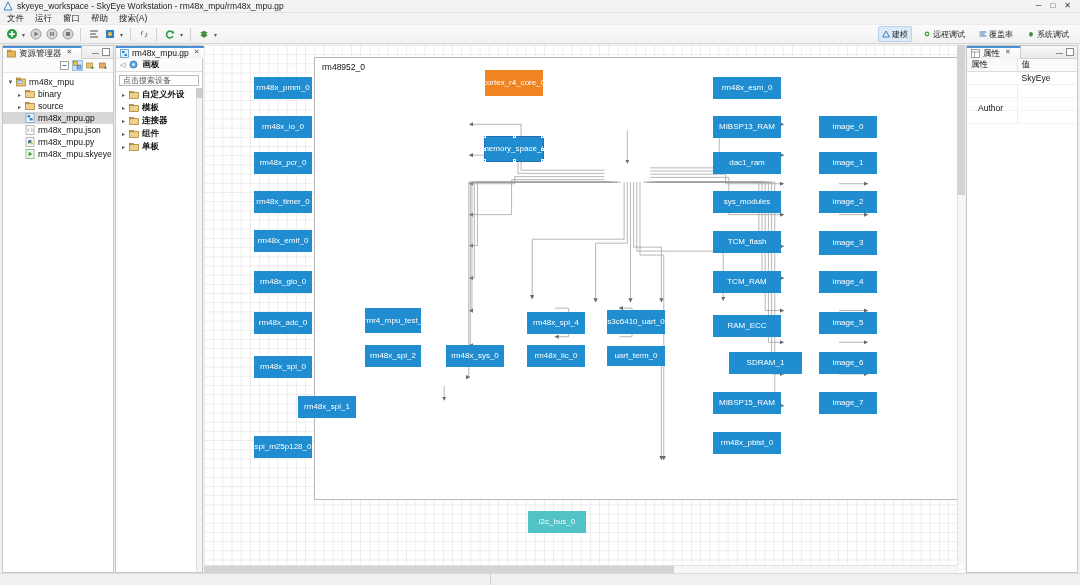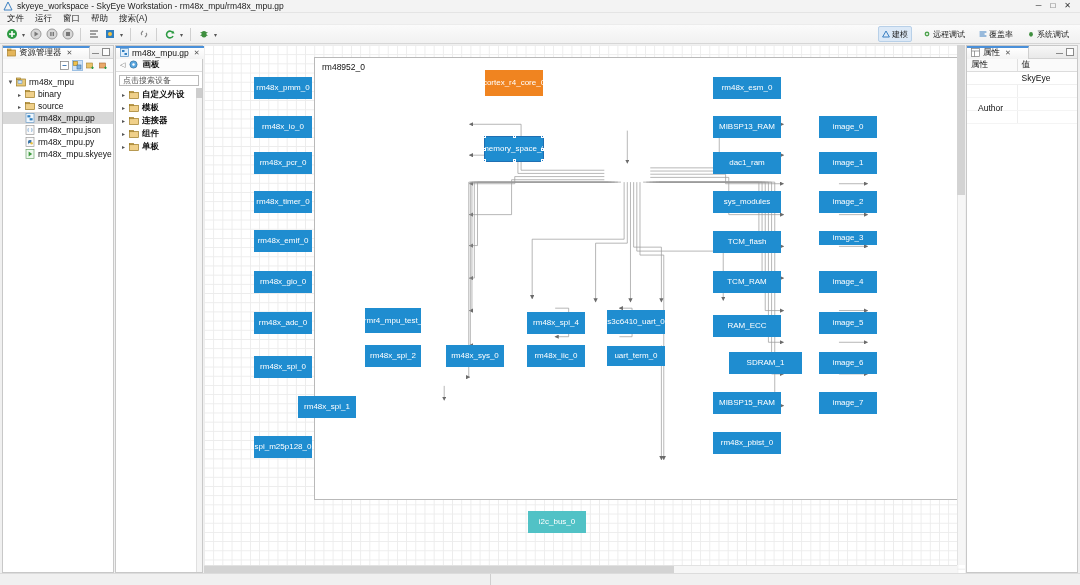--- a/index.html
+++ b/index.html
@@ -28,21 +28,21 @@
   .tsep{width:1px;height:13px;background:#d0d0d0;margin:0 4px;}
   .caret{width:7px;height:15px;display:flex;align-items:center;justify-content:center;font-size:6px;color:#555;}
   .persp{margin-left:auto;display:flex;align-items:center;gap:8px;padding-right:4px;}
   .persp-item{display:flex;align-items:center;gap:2px;padding:1px 3px;border-radius:2px;}
   .persp-item.active{background:#dce9f7;border:1px solid #b8d0e8;}
   .persp-label{font-size:8px;color:#1b1b1b;white-space:nowrap;}
   
   .main{position:absolute;top:45px;left:0;right:0;bottom:12px;display:flex;background:#f0f0f0;}
   .panel{background:#fff;border:1px solid #c8c8c8;display:flex;flex-direction:column;}
   .panel-tabs{height:13px;background:linear-gradient(#f7f7f7,#e9e9e9);display:flex;align-items:center;border-bottom:1px solid #d2d2d2;position:relative;}
-  .ptab{display:flex;align-items:center;gap:3px;height:13px;padding:0 17px 0 4px;background:linear-gradient(#ffffff,#f3f3f3);border-right:1px solid #cfcfcf;border-top:2px solid #4a90d9;}
+  .ptab{display:flex;align-items:flex-start;gap:3px;height:13px;padding:0 9px 0 4px;background:linear-gradient(#ffffff,#f3f3f3);border-right:1px solid #cfcfcf;border-top:2px solid #4a90d9;}
   .ptab-label{font-size:8.5px;color:#111;white-space:nowrap;}
   .ptab-x{font-size:7px;color:#555;margin-left:2px;}
   .panel-ctrls{margin-left:auto;display:flex;gap:3px;padding-right:3px;align-items:center;}
   .pc{width:8px;height:8px;border:1px solid #8a8a8a;background:#fdfdfd;}
   .pc.min{height:4px;border-top:none;border-left:none;border-right:none;width:7px;background:none;}
   
   .explorer{width:112px;margin:0 1px 0 2px;}
   .ex-toolrow{height:14px;display:flex;align-items:center;justify-content:flex-end;gap:2px;padding-right:4px;background:#fbfbfb;border-bottom:1px solid #e8e8e8;}
   .ex-ic{width:11px;height:11px;display:flex;align-items:center;justify-content:center;}
   .ex-ic.sel{background:#cfe3f7;border:1px solid #9cc0e4;}
@@ -586,21 +586,21 @@
           </div>
           <div class="node" style="left: 615px; top: 71px; width: 58px; height: 22px;">
             <span>image_0</span>
           </div>
           <div class="node" style="left: 615px; top: 107px; width: 58px; height: 22px;">
             <span>image_1</span>
           </div>
           <div class="node" style="left: 615px; top: 146px; width: 58px; height: 22px;">
             <span>image_2</span>
           </div>
-          <div class="node" style="left: 615px; top: 186px; width: 58px; height: 14px;">
+          <div class="node" style="left: 615px; top: 186px; width: 58px; height: 24px;">
             <span>image_3</span>
           </div>
           <div class="node" style="left: 615px; top: 226px; width: 58px; height: 22px;">
             <span>image_4</span>
           </div>
           <div class="node" style="left: 615px; top: 267px; width: 58px; height: 22px;">
             <span>image_5</span>
           </div>
           <div class="node" style="left: 615px; top: 307px; width: 58px; height: 22px;">
             <span>image_6</span>

